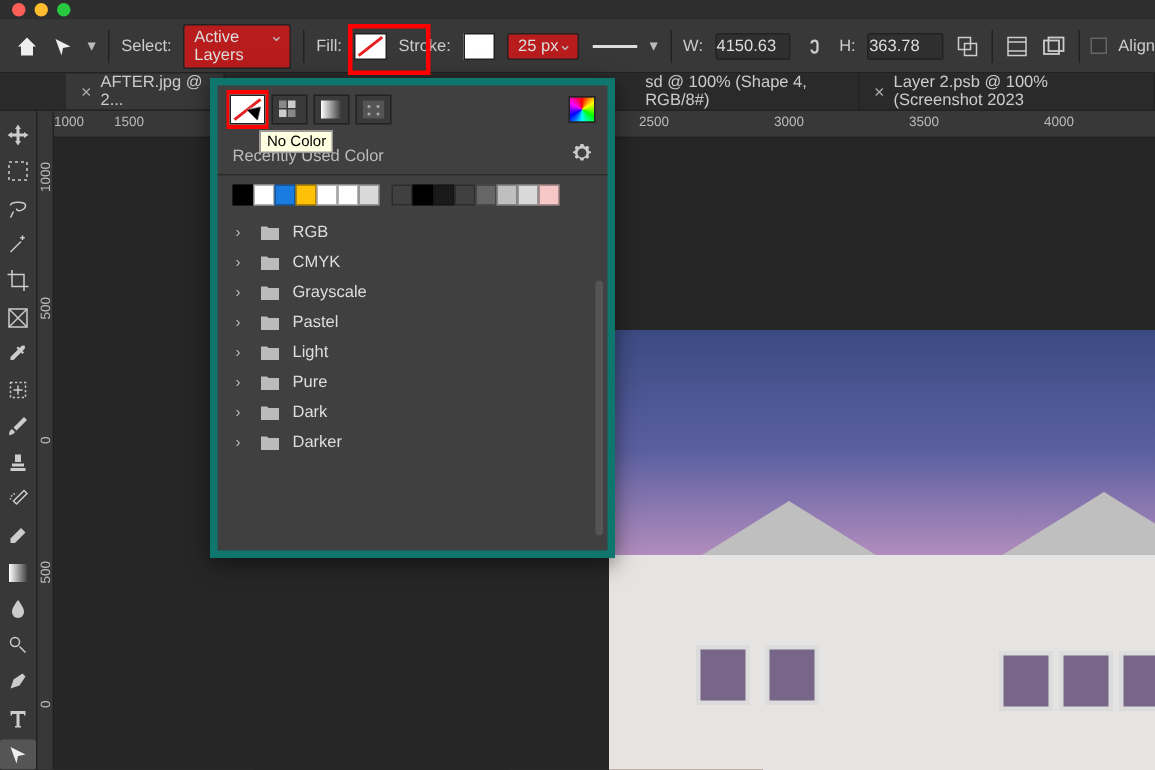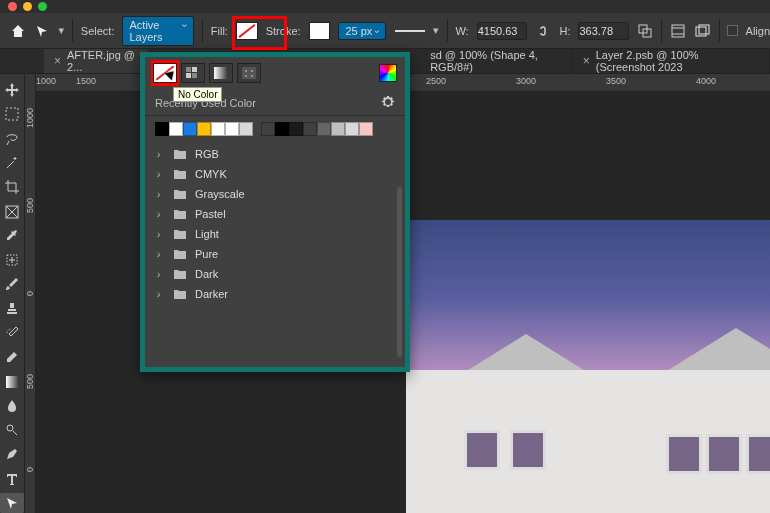--- a/index.html
+++ b/index.html
@@ -26,21 +26,21 @@
     height: 36px;
     background: #383838;
     border-bottom: 1px solid #222;
     display: flex; align-items: center;
     padding-left: 10px; gap: 8px;
     font-size: 11px; color: #ddd;
   }
   .home-icon, .cursor-icon { color: #ddd; }
   .field-label { color: #ccc; }
   .dropdown {
-    background: #0369a1; border: 1px solid #222;
+    background: #b91c1c; border: 1px solid #222;
     padding: 2px 4px 2px 6px; border-radius: 2px;
     position: relative; color: #ddd;
   }
   .dropdown::after {
     content: "⌄"; position: absolute; right: 4px; top: 0px; color: #bbb;
   }
   .fill-swatch, .stroke-swatch {
     width: 24px; height: 18px; background: #fff; position: relative;
     border: 1px solid #222;
   }

